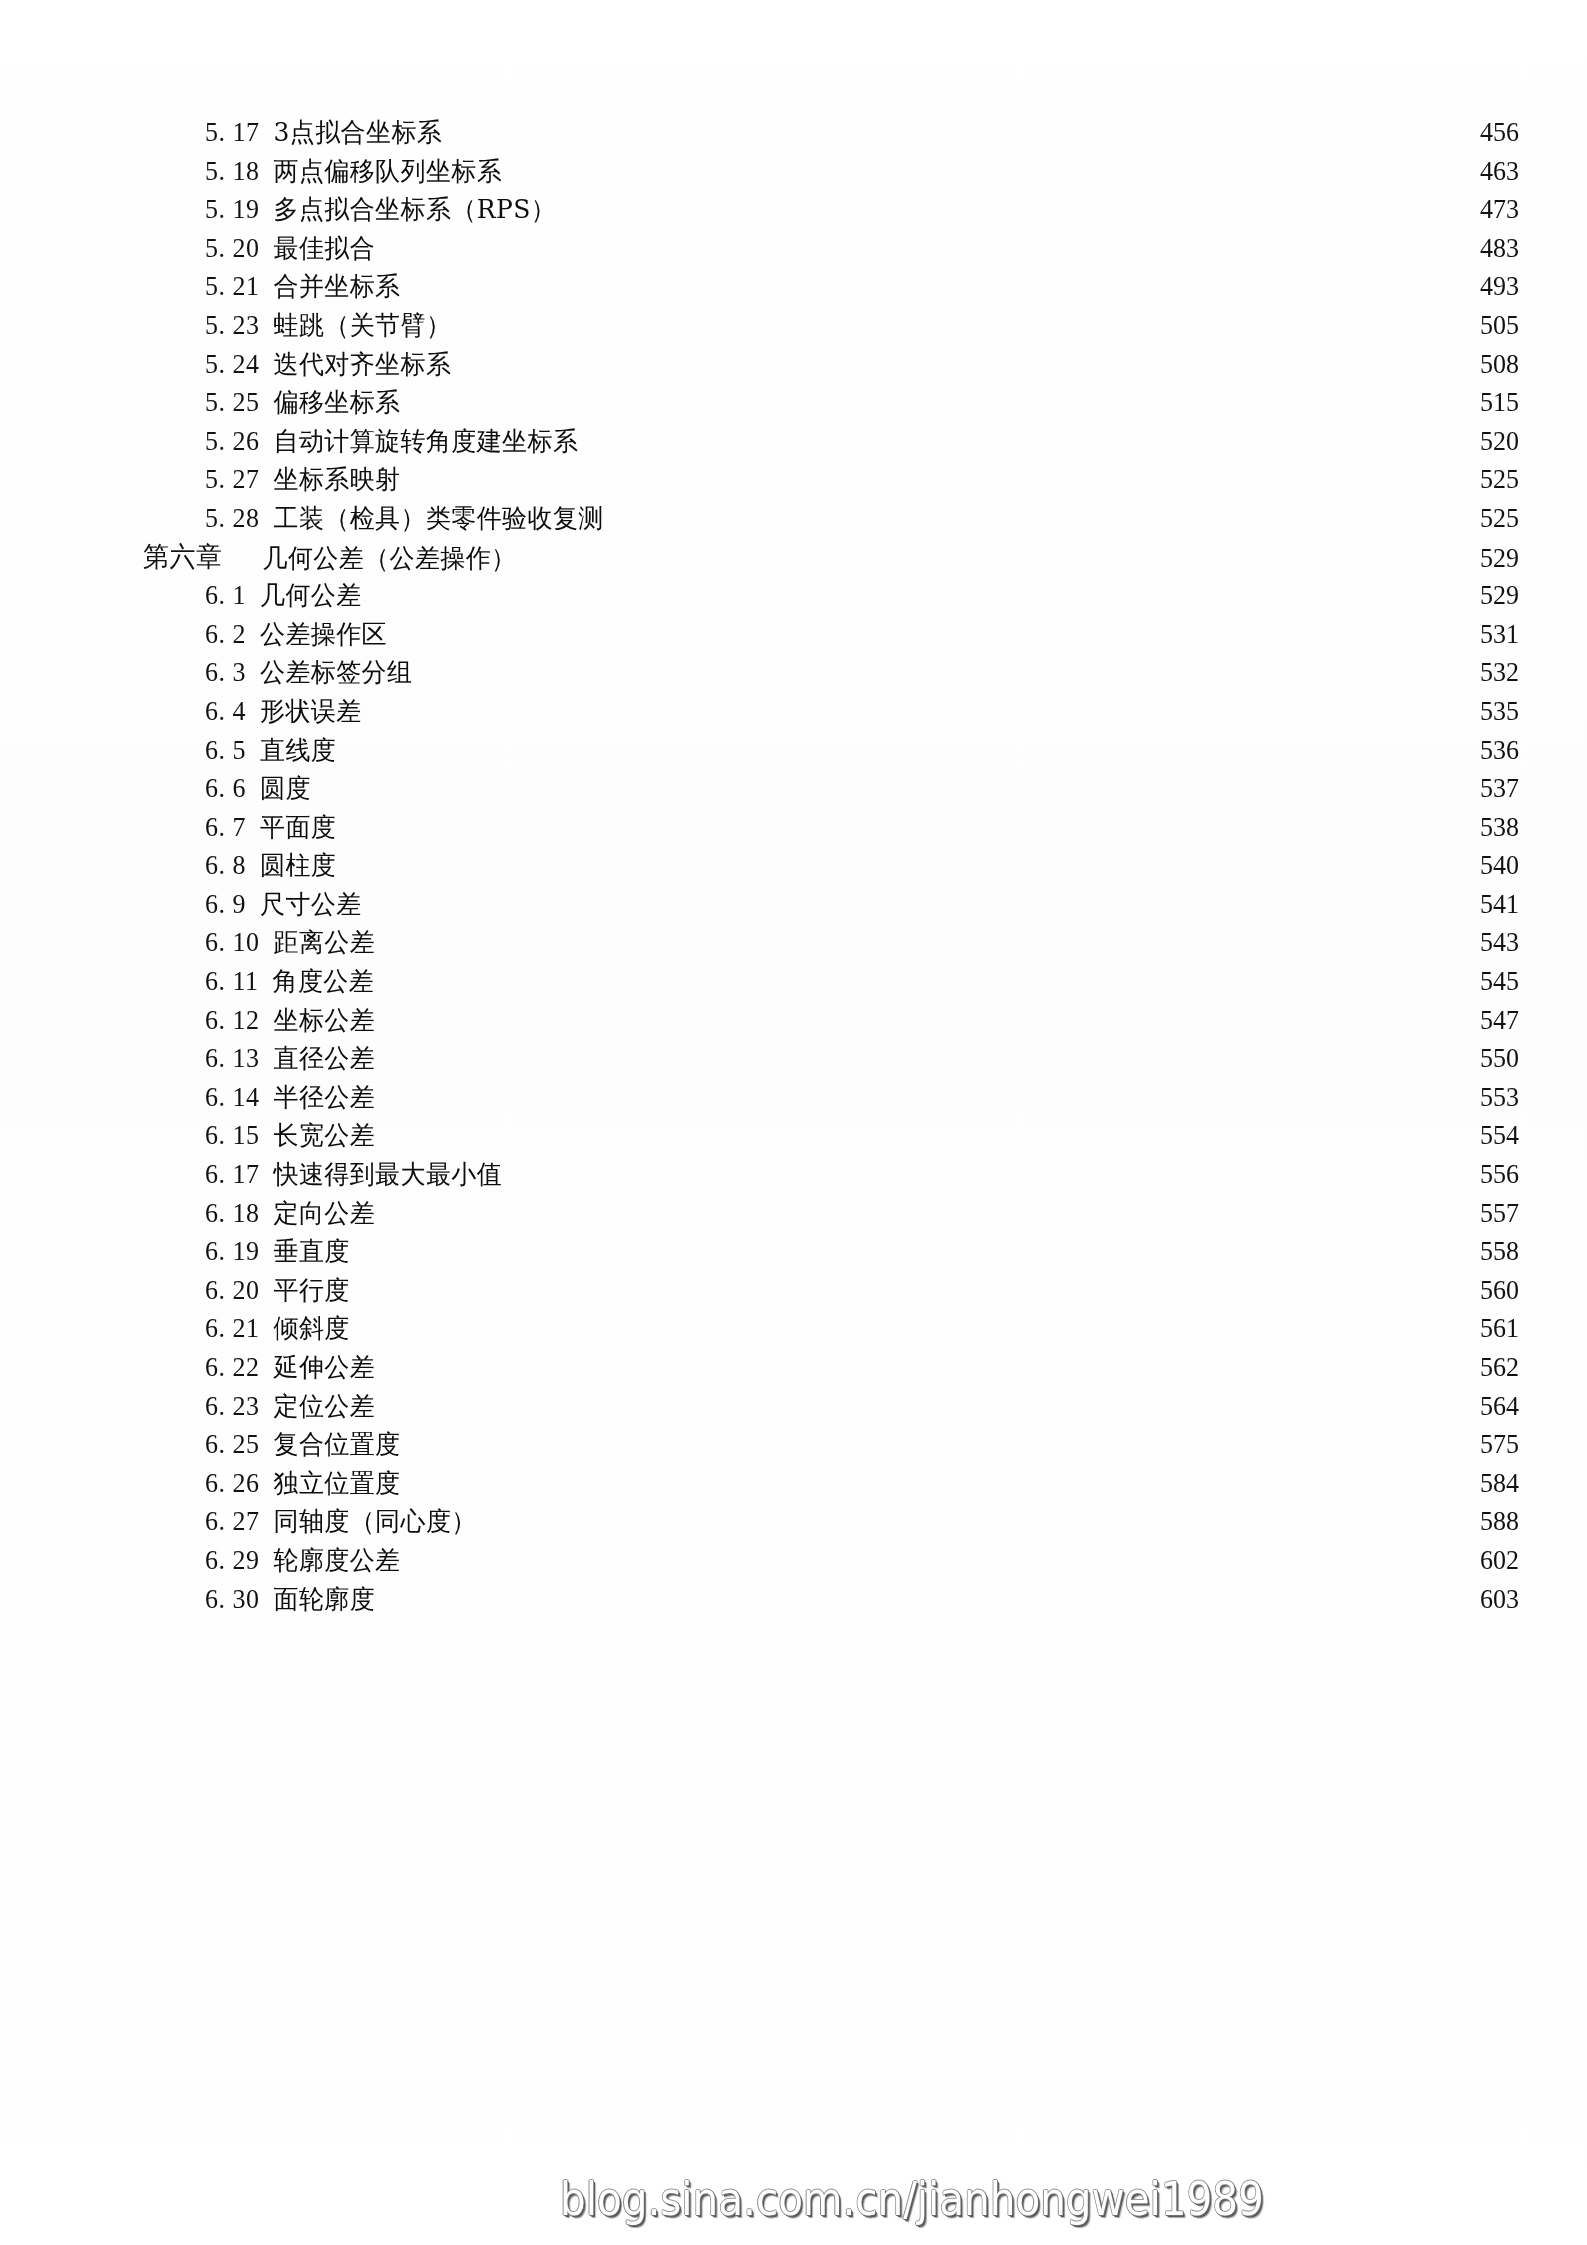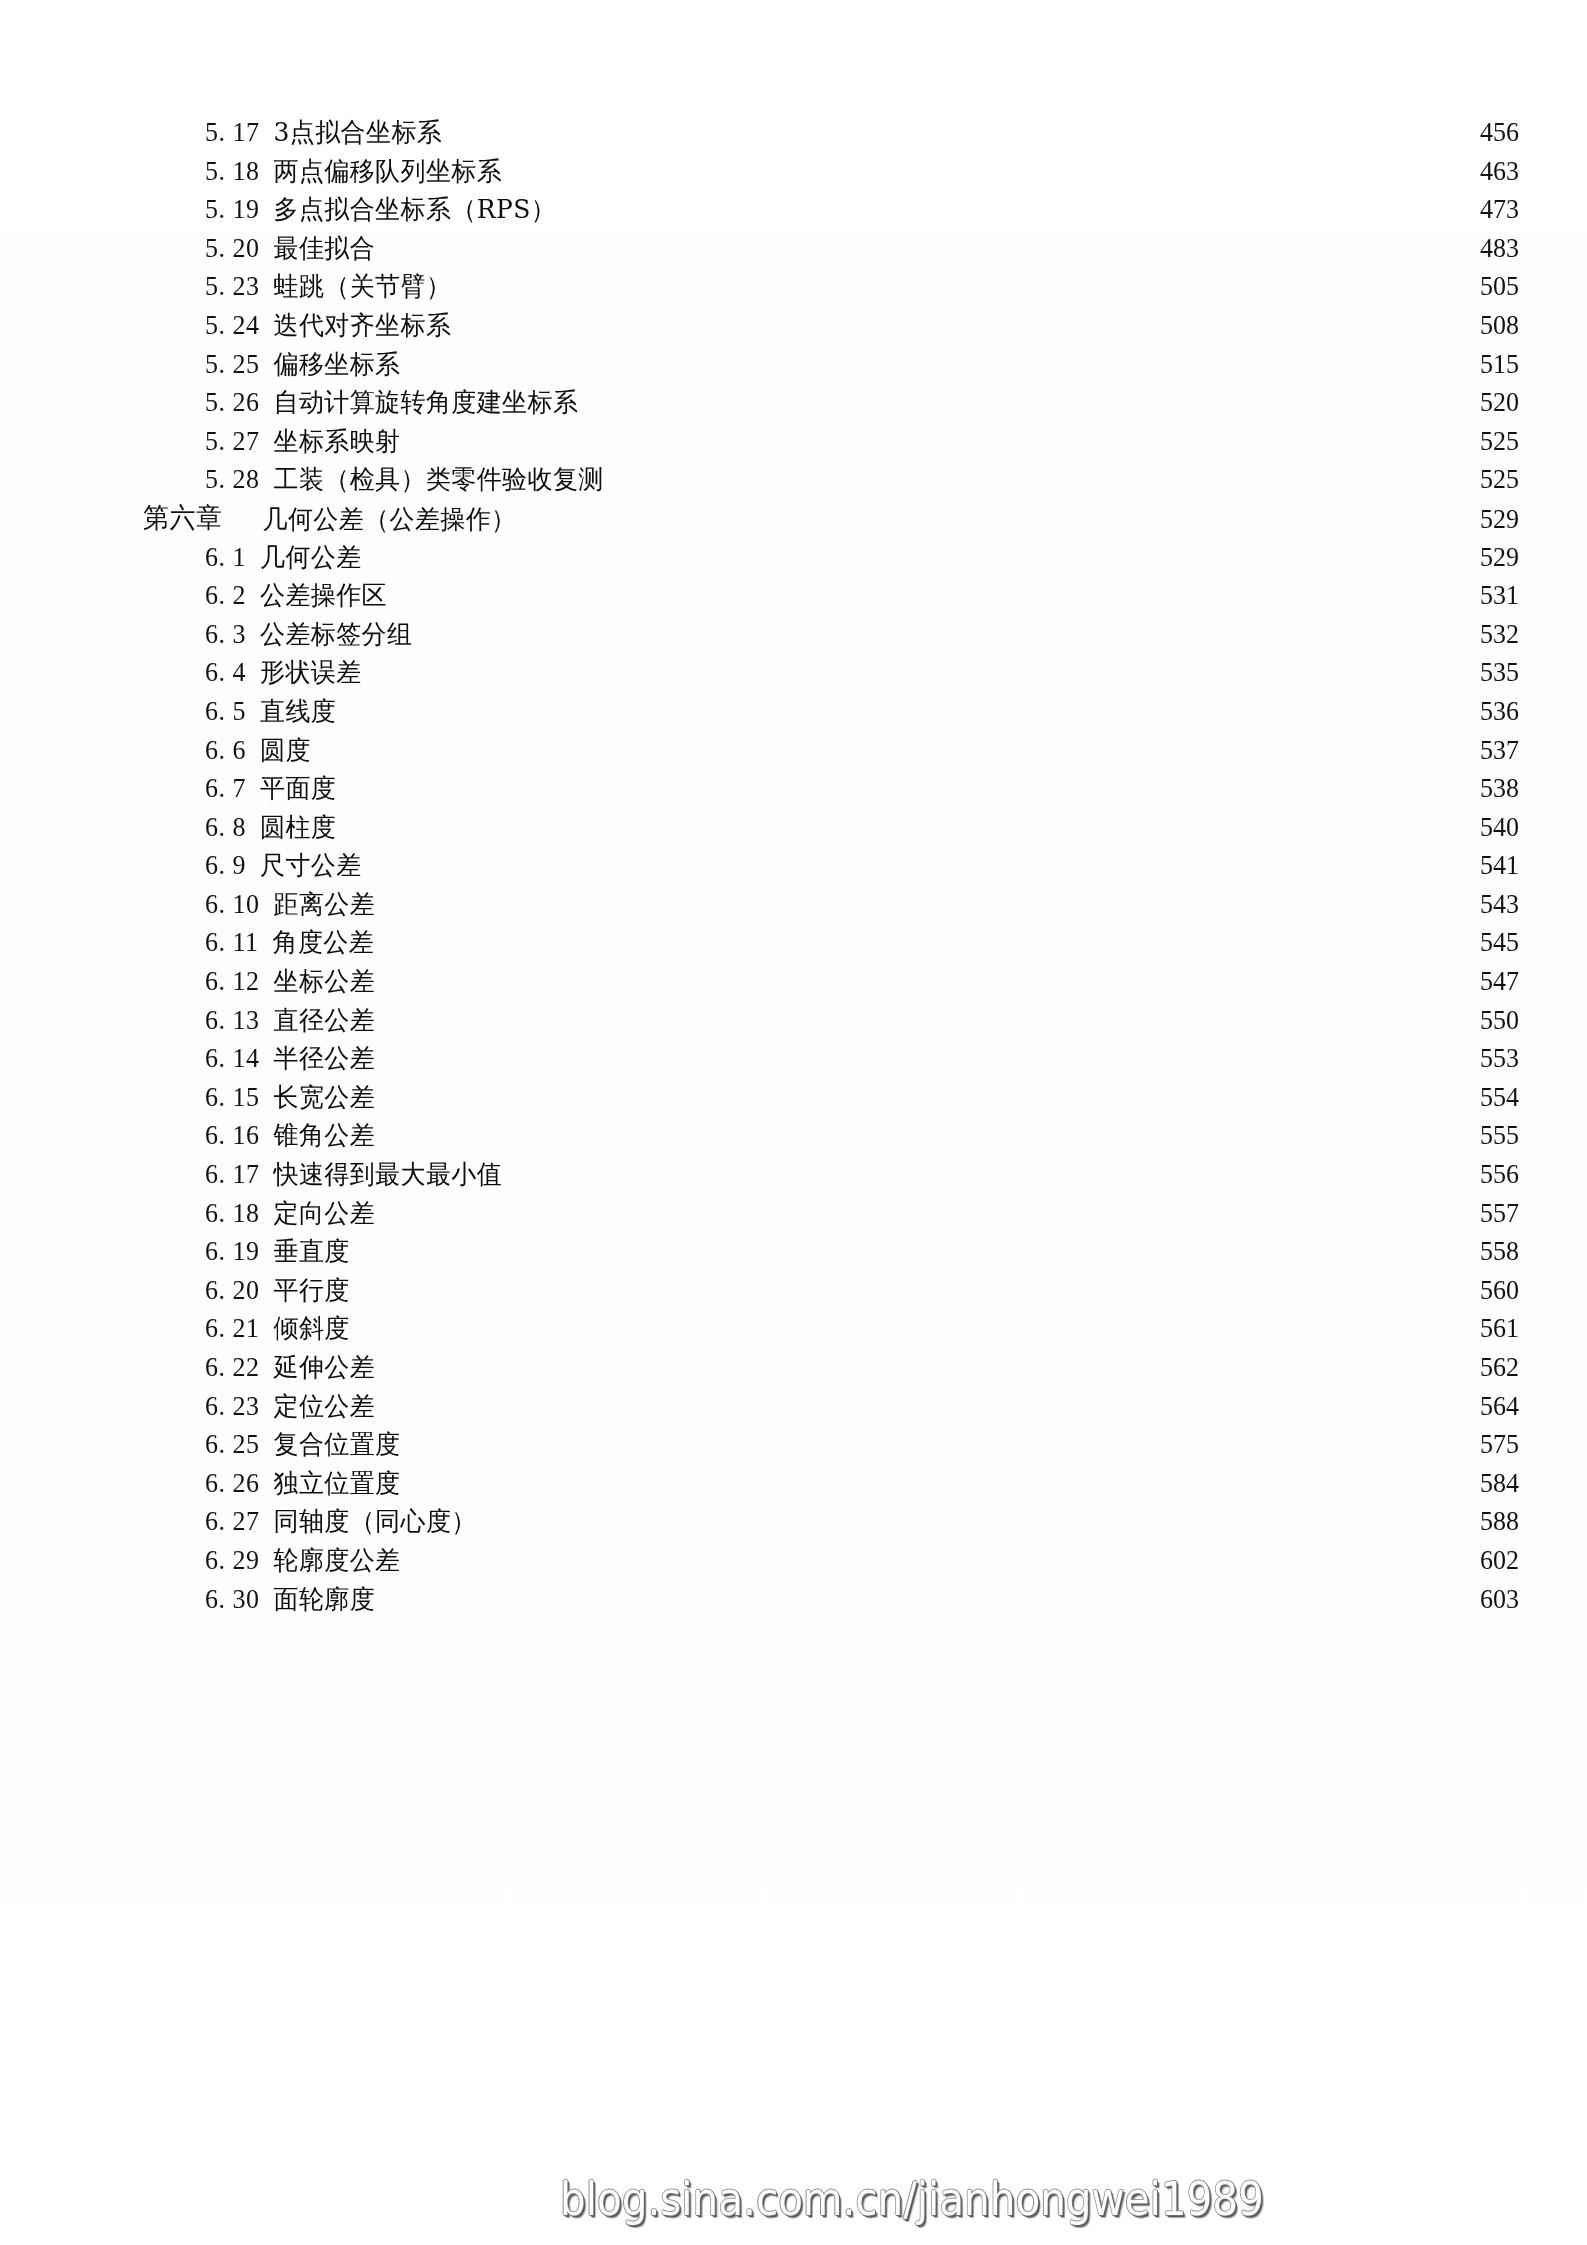--- a/index.html
+++ b/index.html
@@ -186,20 +186,28 @@
       <div class="toc-row">
         <span class="indent lvl-section"></span>
         <span class="num">5. 20</span>
         <span class="gap"></span>
         <span class="title">最佳拟合</span>
         <span class="leader tight"></span>
         <span class="page-no">483</span>
       </div>
       <div class="toc-row">
         <span class="indent lvl-section"></span>
+        <span class="num">5. 21</span>
+        <span class="gap"></span>
+        <span class="title">合并坐标系</span>
+        <span class="leader tight"></span>
+        <span class="page-no">493</span>
+      </div>
+      <div class="toc-row">
+        <span class="indent lvl-section"></span>
         <span class="num">5. 23</span>
         <span class="gap"></span>
         <span class="title">蛙跳（关节臂）</span>
         <span class="leader loose"></span>
         <span class="page-no">505</span>
       </div>
       <div class="toc-row">
         <span class="indent lvl-section"></span>
         <span class="num">5. 24</span>
         <span class="gap"></span>
@@ -362,28 +370,20 @@
       <div class="toc-row">
         <span class="indent lvl-section"></span>
         <span class="num">6. 15</span>
         <span class="gap"></span>
         <span class="title">长宽公差</span>
         <span class="leader tight"></span>
         <span class="page-no">554</span>
       </div>
       <div class="toc-row">
         <span class="indent lvl-section"></span>
-        <span class="num">6. 16</span>
-        <span class="gap"></span>
-        <span class="title">锥角公差</span>
-        <span class="leader tight"></span>
-        <span class="page-no">555</span>
-      </div>
-      <div class="toc-row">
-        <span class="indent lvl-section"></span>
         <span class="num">6. 17</span>
         <span class="gap"></span>
         <span class="title">快速得到最大最小值</span>
         <span class="leader tight"></span>
         <span class="page-no">556</span>
       </div>
       <div class="toc-row">
         <span class="indent lvl-section"></span>
         <span class="num">6. 18</span>
         <span class="gap"></span>

